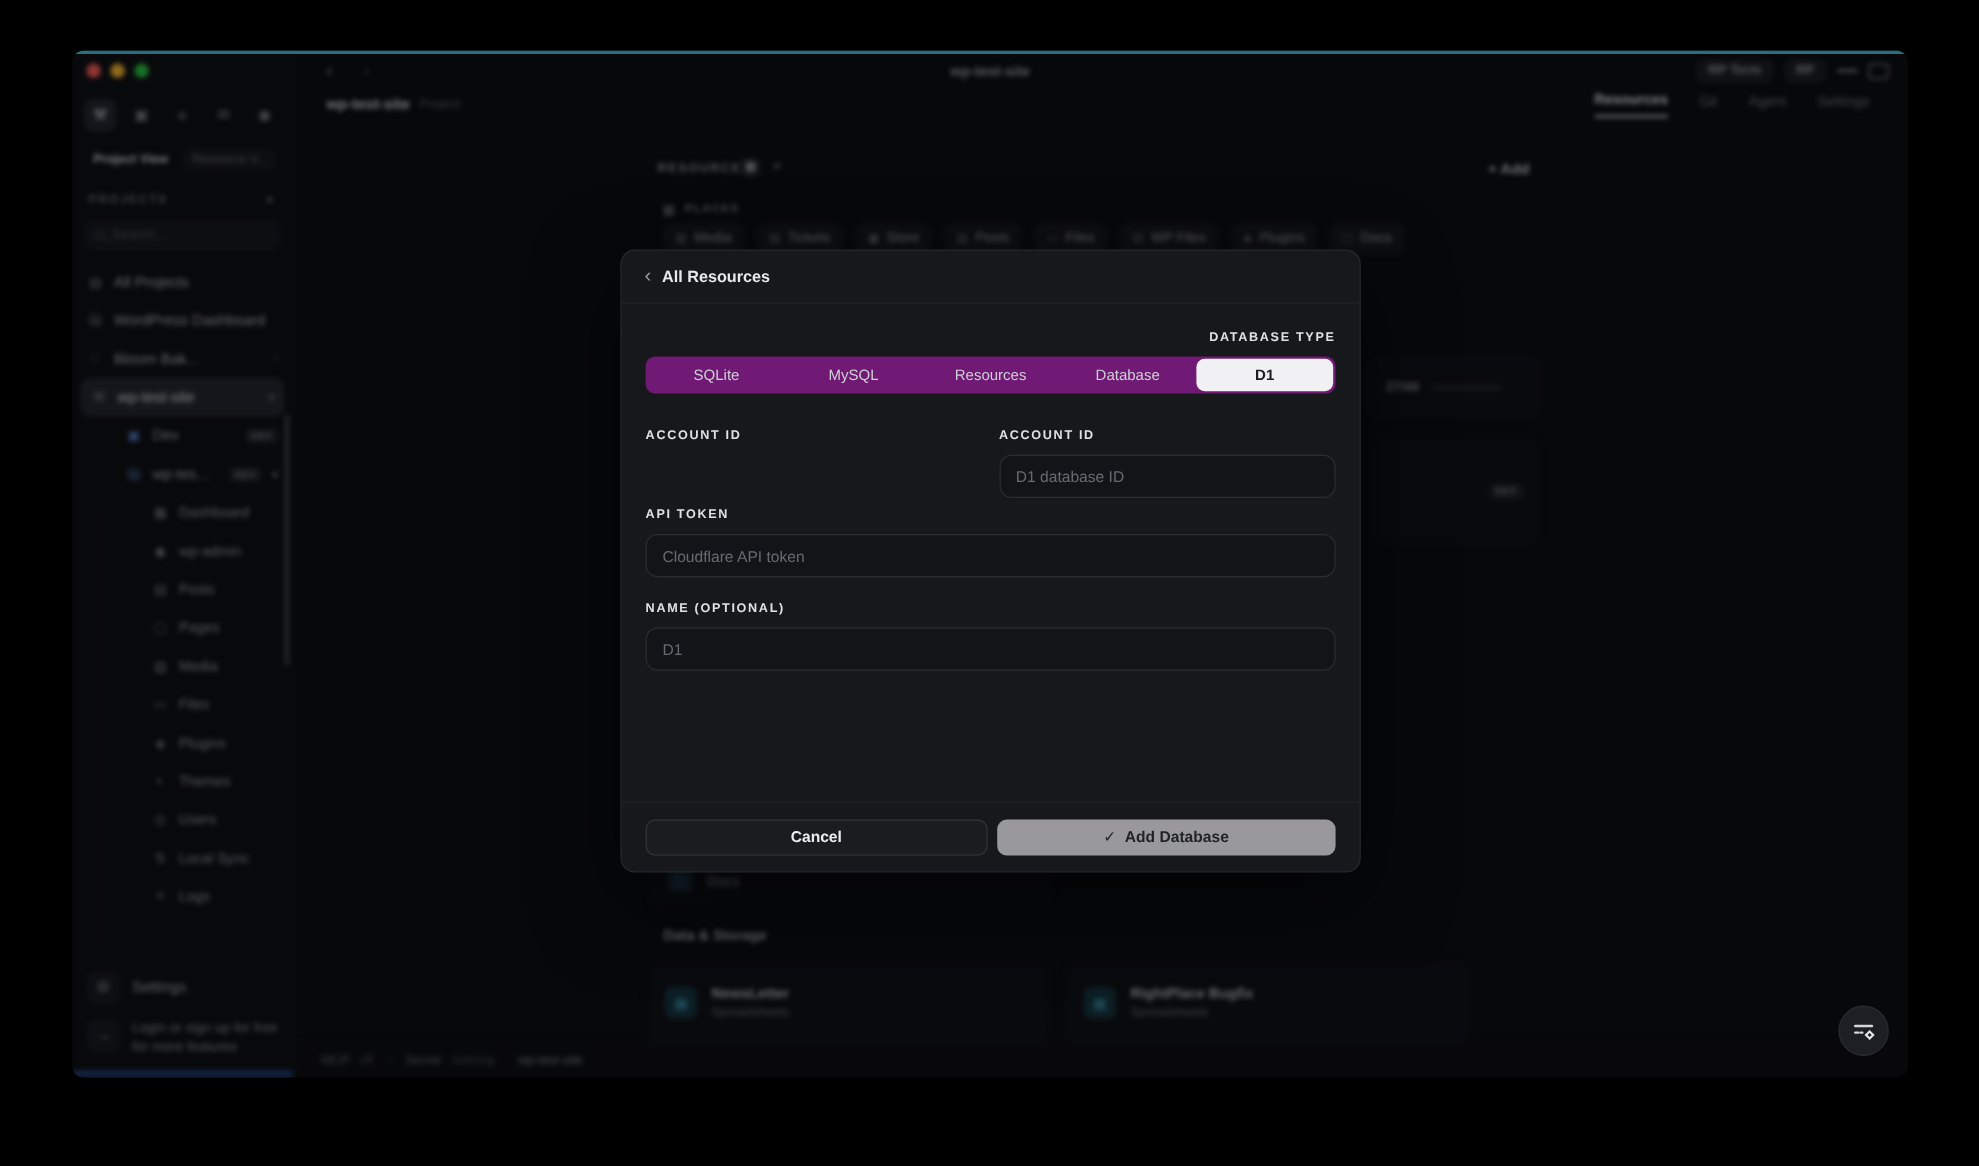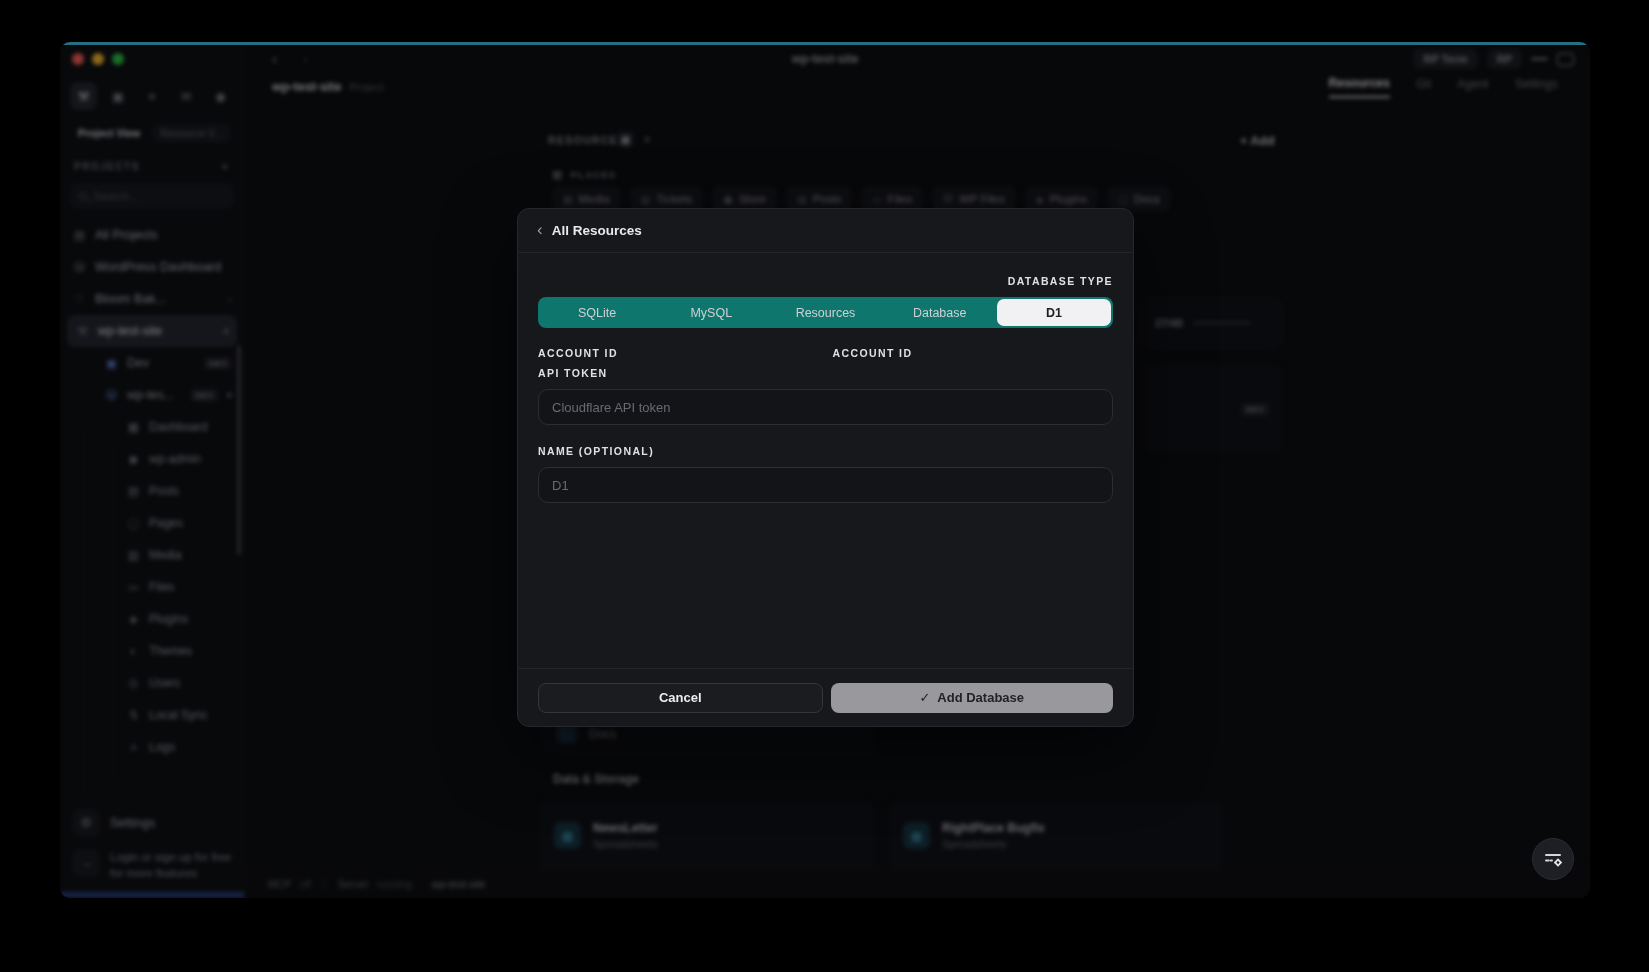--- a/index.html
+++ b/index.html
@@ -118,24 +118,24 @@
   
   .modal { position:absolute; left:457px; top:166px; width:617px; height:519px; background:#17181c;
     border:1px solid #27282d; border-radius:12px; z-index:8;
     box-shadow:0 24px 70px rgba(0,0,0,.6); }
   .m-header { height:44px; display:flex; align-items:center; gap:9px; padding:0 19px;
     border-bottom:1px solid #242529; }
   .m-back { color:#9b9ca2; font-size:17px; line-height:1; margin-top:-2px; }
   .m-title { color:#e8e9ec; font-size:13.5px; font-weight:600; }
   .m-body { padding:0 20px; }
   .m-label { font-size:10.5px; letter-spacing:1.4px; color:#e0e1e5; font-weight:700; }
-  .seg { margin-top:10px; height:31px; background:#0f766e; border-radius:8px; display:flex; padding:2px; }
+  .seg { margin-top:10px; height:31px; background:#701a75; border-radius:8px; display:flex; padding:2px; }
   .seg-item { flex:1; display:flex; align-items:center; justify-content:center; font-size:12.5px; color:#cfd0d5; border-radius:7px; }
   .seg-item.on { background:#f1f1f3; color:#1d1e22; font-weight:700; }
-  .m-row { display:flex; gap:14px; margin-top:19px; }
+  .m-row { display:flex; gap:14px; margin-top:29px; }
   .m-col { flex:1; }
   .m-input { margin-top:10px; width:100%; height:36px; background:#131418; border:1px solid #2c2d33;
     border-radius:10px; padding:0 13px; color:#e8e9ec; font-size:13px; outline:none;
     font-family:"Liberation Sans","DejaVu Sans",sans-serif; }
   .m-input::placeholder { color:#696a71; }
   .m-select { margin-top:10px; height:36px; background:#131418; border:1px solid #2c2d33; border-radius:10px;
     padding:0 13px; display:flex; align-items:center; justify-content:space-between; color:#e8e9ec; font-size:13px; }
   .m-footer { position:absolute; left:0; right:0; bottom:0; height:58px; border-top:1px solid #242529;
     display:flex; align-items:center; gap:8px; padding:0 20px; }
   .btn { flex:1; height:30px; border-radius:8px; display:flex; align-items:center; justify-content:center;
@@ -408,20 +408,21 @@
         <div class="seg-item">Database</div>
         <div class="seg-item on">D1</div>
       </div>
 
       <div class="m-row">
         <div class="m-col">
           <div class="m-label">ACCOUNT ID</div>
         </div>
         <div class="m-col">
           <div class="m-label">ACCOUNT ID</div>
+          <input class="m-input" placeholder="D1 database ID" style="">
         </div>
       </div>
 
       <div class="m-label" style="margin-top:8px;">API TOKEN</div>
       <input class="m-input" placeholder="Cloudflare API token" style="">
 
       <div class="m-row" style="margin-top:20px;">
         <div class="m-col">
           <div class="m-label">NAME (OPTIONAL)</div>
           <input class="m-input" placeholder="D1" style="">

